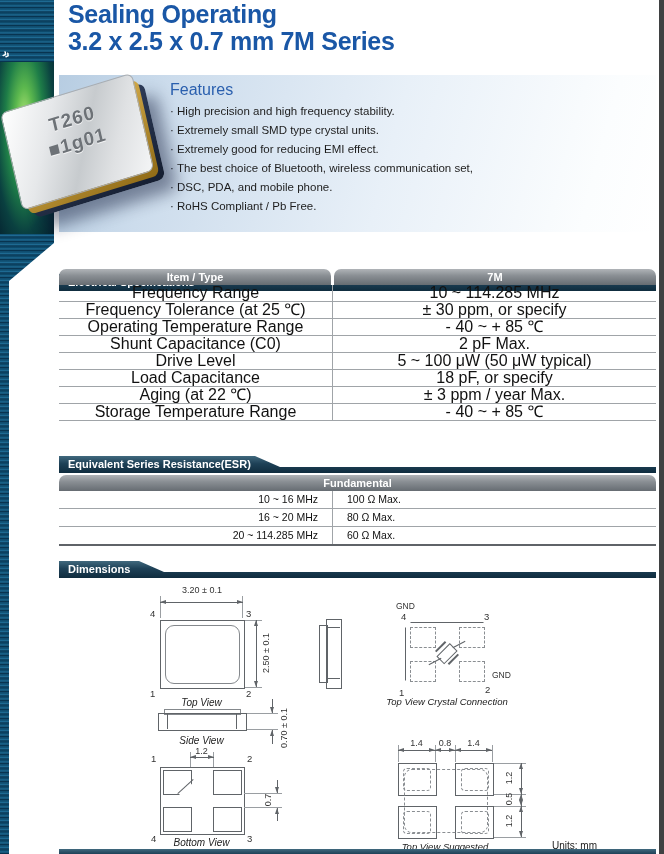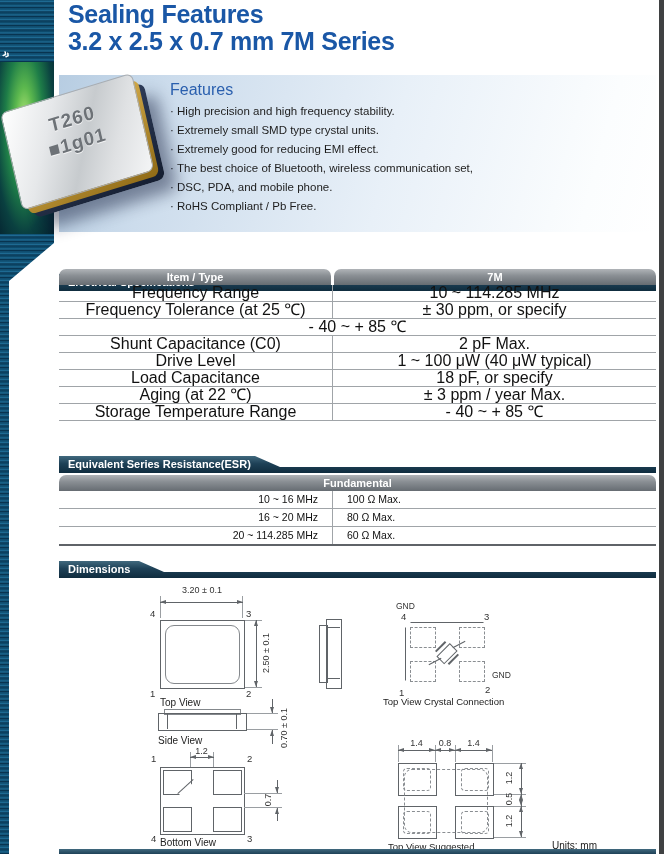--- a/index.html
+++ b/index.html
@@ -64,21 +64,21 @@
   .esr-left{width:259px;border-right:1px solid #a0a4a8;text-align:right;padding-right:14px;}
   .esr-right{flex:1;text-align:left;padding-left:14px;}
 
   
   .box{position:absolute;border:1px solid #606468;}
   .dash{position:absolute;border:1px dashed #8a8e92;}
   .ln{position:absolute;background:#606468;}
   .ext{position:absolute;background:#9a9ea2;}
   .lbl{position:absolute;font-size:9px;color:#333;white-space:nowrap;}
   .pin{position:absolute;font-size:9.5px;color:#333;}
-  .cap{position:absolute;font-size:10px;color:#222;}
+  .cap{position:absolute;font-size:10px;color:#222;text-align:center;font-style:italic;}
   .vlabel{position:absolute;width:60px;text-align:center;font-size:9px;color:#333;
     white-space:nowrap;transform:rotate(-90deg);}
   .dimh{position:absolute;height:1px;background:#606468;}
   .dimh::before{content:"";position:absolute;left:0;top:-2.5px;border-right:6px solid #606468;
     border-top:2.5px solid transparent;border-bottom:2.5px solid transparent;}
   .dimh::after{content:"";position:absolute;right:0;top:-2.5px;border-left:6px solid #606468;
     border-top:2.5px solid transparent;border-bottom:2.5px solid transparent;}
   .dimv{position:absolute;width:1px;background:#606468;}
   .dimv::before{content:"";position:absolute;top:0;left:-2.5px;border-bottom:6px solid #606468;
     border-left:2.5px solid transparent;border-right:2.5px solid transparent;}
@@ -107,21 +107,21 @@
     <div class="chip-layer chip-gold"></div>
     <div class="chip-layer chip-top">
       <div class="chip-mark">
         <div>T260</div>
         <div>■1g01</div>
       </div>
     </div>
   </div>
 
   <div class="title">
-    <div>Sealing Features</div>
+    <div>Sealing Operating</div>
     <div>3.2 x 2.5 x 0.7 mm 7M Series</div>
   </div>
 
   <div class="features-box"></div>
   <div class="features-heading">Features</div>
   <ul class="features-list">
     <li>High precision and high frequency stability.</li>
     <li>Extremely small SMD type crystal units.</li>
     <li>Extremely good for reducing EMI effect.</li>
     <li>The best choice of Bluetooth, wireless communication set,</li>
@@ -139,29 +139,30 @@
     </div>
     <div class="t-row">
       <div class="t-left">Frequency Range</div>
       <div class="t-right">10 ~ 114.285 MHz</div>
     </div>
     <div class="t-row">
       <div class="t-left">Frequency Tolerance (at 25 ℃)</div>
       <div class="t-right">± 30 ppm, or specify</div>
     </div>
     <div class="t-row">
+      <div class="t-left">Operating Temperature Range</div>
       <div class="t-right">- 40 ~ + 85 ℃</div>
     </div>
     <div class="t-row">
       <div class="t-left">Shunt Capacitance (C0)</div>
       <div class="t-right">2 pF Max.</div>
     </div>
     <div class="t-row">
       <div class="t-left">Drive Level</div>
-      <div class="t-right">1 ~ 100 μW (40 μW typical)</div>
+      <div class="t-right">5 ~ 100 μW (50 μW typical)</div>
     </div>
     <div class="t-row">
       <div class="t-left">Load Capacitance</div>
       <div class="t-right">18 pF, or specify</div>
     </div>
     <div class="t-row">
       <div class="t-left">Aging (at 22 ℃)</div>
       <div class="t-right">± 3 ppm / year Max.</div>
     </div>
     <div class="t-row">

